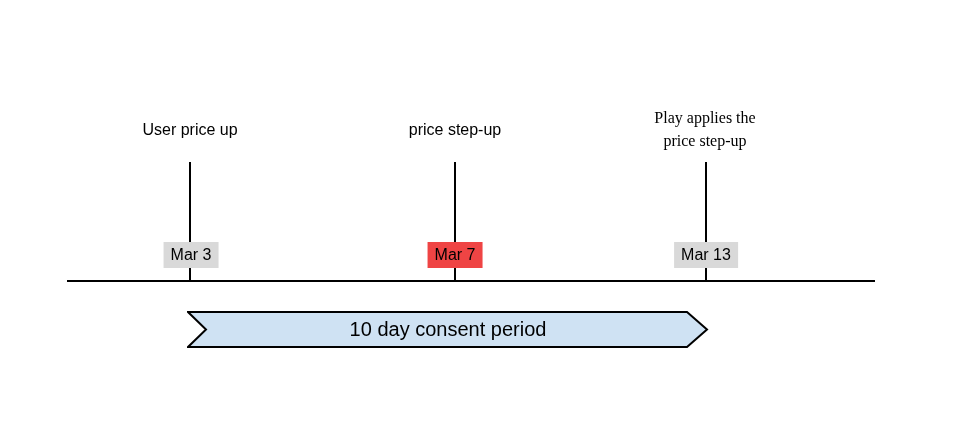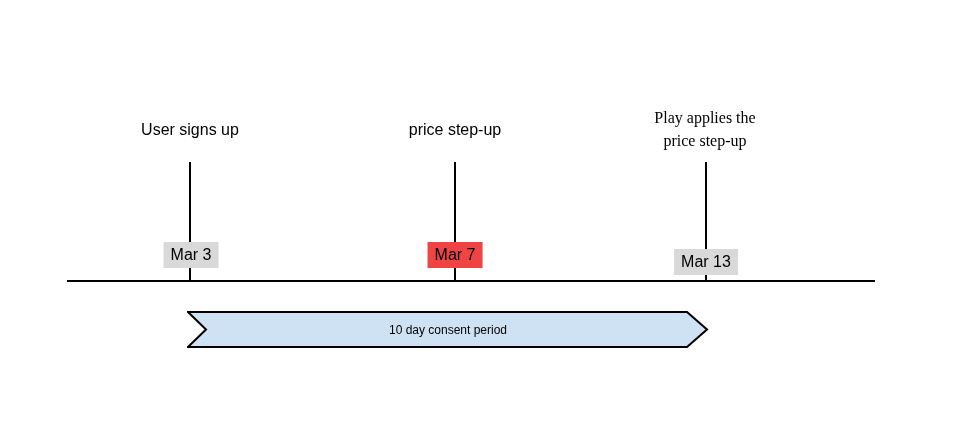--- a/index.html
+++ b/index.html
@@ -63,48 +63,48 @@
   }
   .banner-label {
     position: absolute;
     left: 187px;
     top: 310px;
     width: 522px;
     height: 39px;
     display: flex;
     align-items: center;
     justify-content: center;
-    font-size: 12px;
+    font-size: 20px;
     color: #000000;
   }
 </style>
 </head>
 <body>
 
 <div class="canvas">
 
   <div class="event-label" style="left:80px;">
-    <div>User signs up</div>
+    <div>User price up</div>
     <div></div>
   </div>
   <div class="tick" style="left:189px;"></div>
   <div class="date-badge" style="left: 191px; background-color: rgb(217, 217, 217);">Mar 3</div>
 
   <div class="event-label" style="left:345px;">
     <div>price step-up</div>
   </div>
   <div class="tick" style="left:454px;"></div>
   <div class="date-badge" style="left: 455px; background-color: #ef4444;">Mar 7</div>
 
   <div class="event-label" style="left:595px;font-family:Liberation Serif, serif;">
     <div>Play applies the</div>
     <div>price step-up</div>
   </div>
   <div class="tick" style="left:705px;"></div>
-  <div class="date-badge" style="left: 706px; background-color: rgb(217, 217, 217); margin-top: 7px;">Mar 13</div>
+  <div class="date-badge" style="left: 706px; background-color: rgb(217, 217, 217);">Mar 13</div>
 
   <div class="axis"></div>
 
   <svg class="banner-svg" viewBox="0 0 522 39">
     <polygon points="1,2 500,2 520,19.5 500,37 1,37 19,19.5" stroke="#000000" stroke-width="2" stroke-linejoin="miter" fill="#cfe2f3"></polygon>
   </svg>
   <div class="banner-label">10 day consent period</div>
 
 </div>
 

